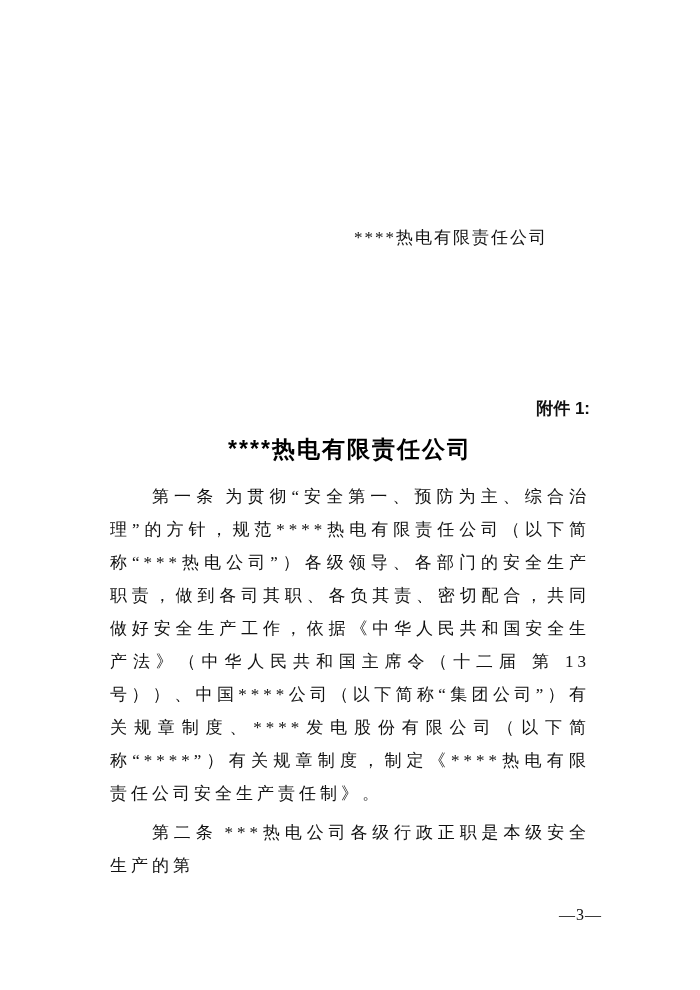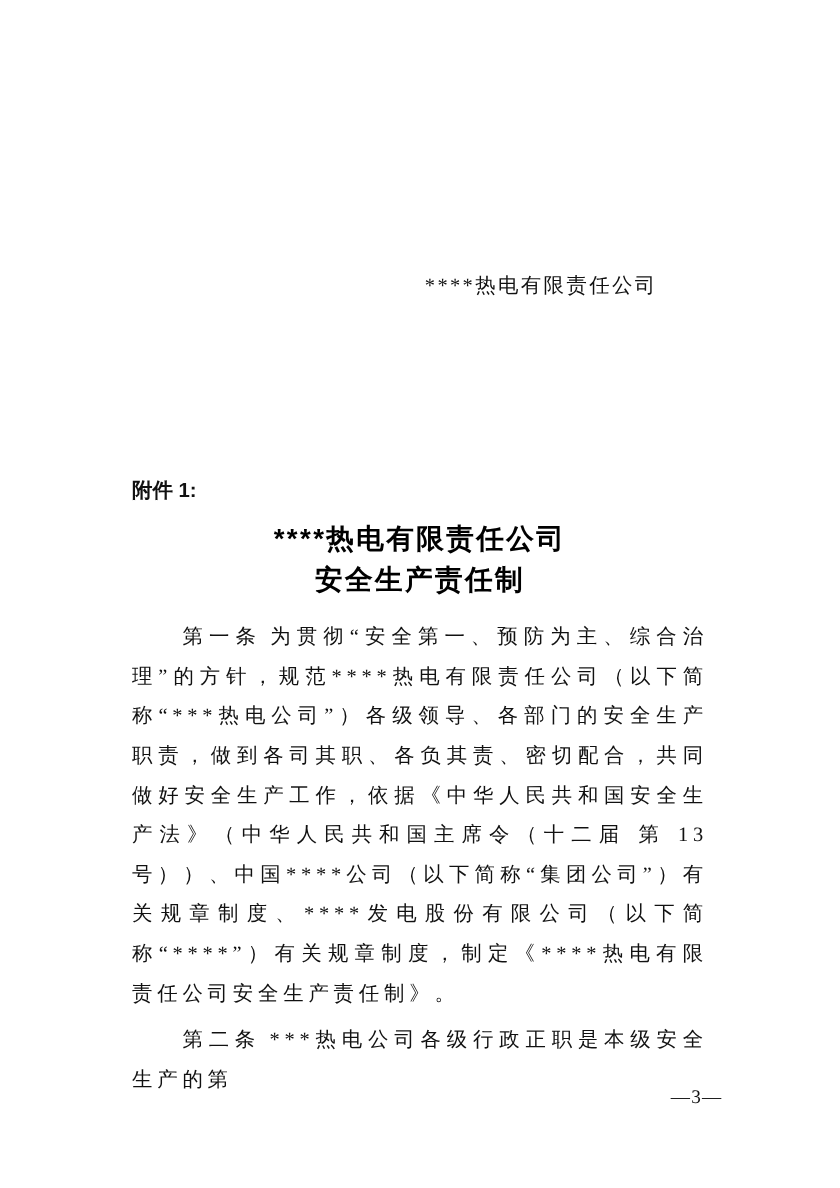--- a/index.html
+++ b/index.html
@@ -35,21 +35,21 @@
     line-height: 26px;
     margin-top: 12px;
     padding-right: 72px;
   }
   .attachment {
     margin-top: 145px;
     font-size: 17px;
     font-weight: bold;
     font-family: "Liberation Sans", "DejaVu Sans", sans-serif;
     line-height: 26px;
-    text-align: left;
+    text-align: right;
   }
   .title {
     margin-top: 10px;
     text-align: center;
     font-family: "Liberation Sans", "DejaVu Sans", sans-serif;
     font-weight: bold;
     font-size: 23px;
     line-height: 34px;
     letter-spacing: 2px;
     color: #000000;
@@ -95,21 +95,20 @@
 <div class="page">
 
   <div class="signature-block">
     <div class="sig-company">****热电有限责任公司</div>
   </div>
 
   <div class="attachment">附件 1:</div>
 
   <div class="title">
     <div>****热电有限责任公司</div>
-    <div>安全生产责任制</div>
   </div>
 
 
   <p class="body-para first">
     <span class="article-label">第一条</span><span>为贯彻“安全第一、预防为主、综合治理”的方针，规范****热电有限责任公司（以下简称“***热电公司”）各级领导、各部门的安全生产职责，做到各司其职、各负其责、密切配合，共同做好安全生产工作，依据《中华人民共和国安全生产法》（中华人民共和国主席令（十二届 第 13号））、中国****公司（以下简称“集团公司”）有关规章制度、****发电股份有限公司（以下简称“****”）有关规章制度，制定《****热电有限责任公司安全生产责任制》。</span>
   </p>
 
   <p class="body-para second">
     <span class="article-label">第二条</span><span>***热电公司各级行政正职是本级安全生产的第</span>
   </p>

